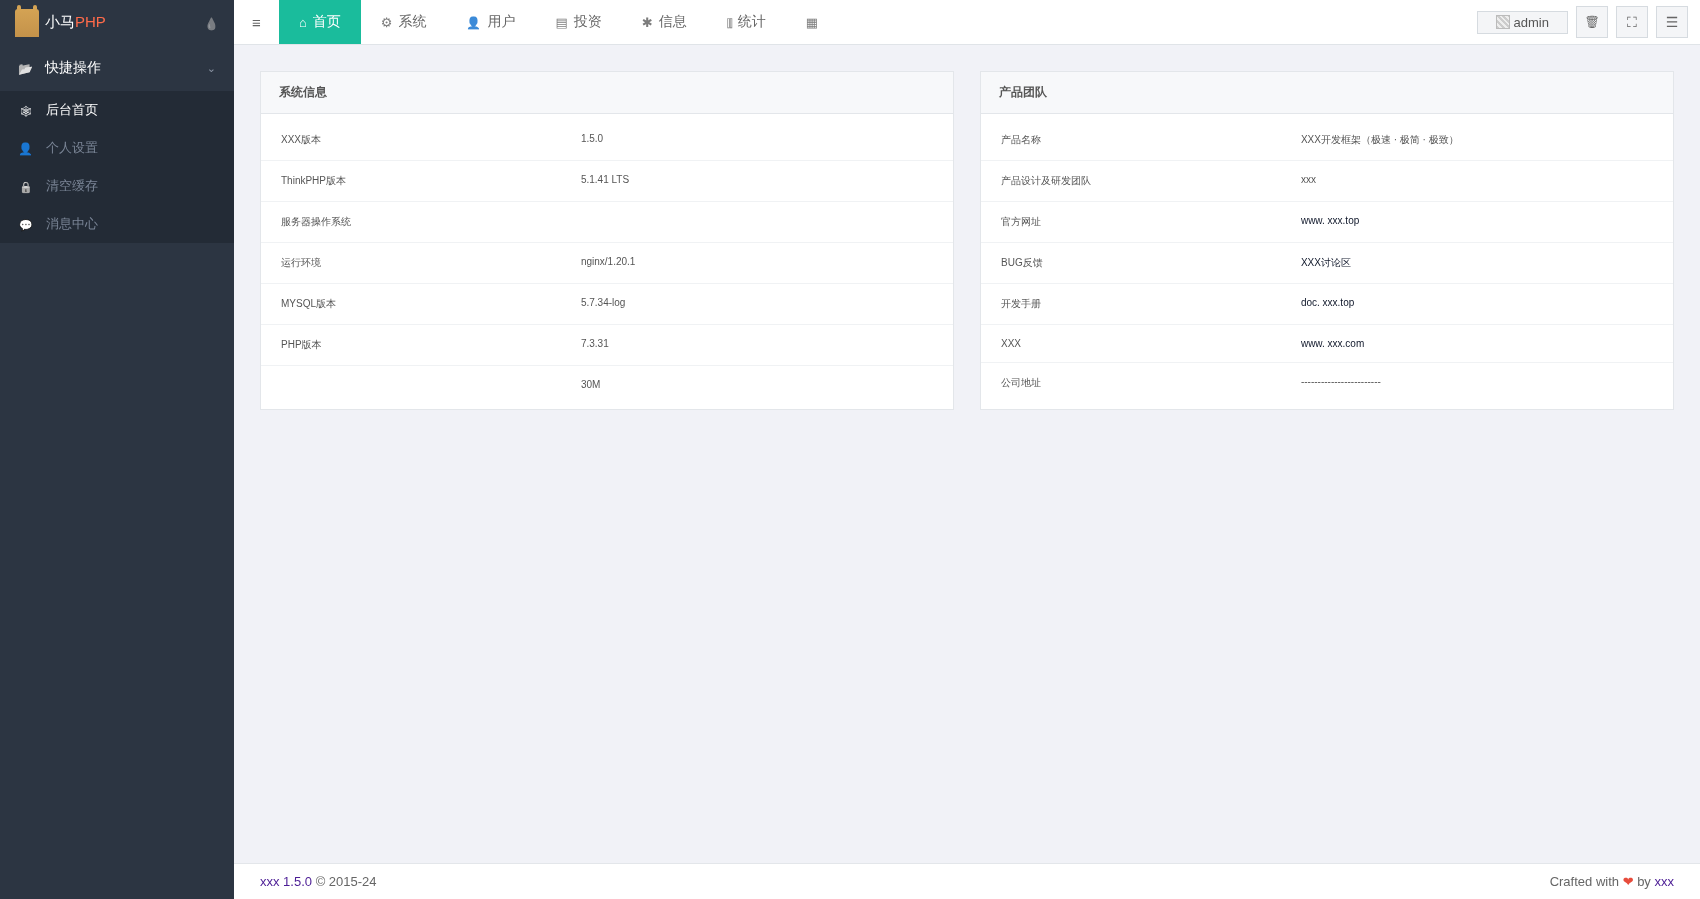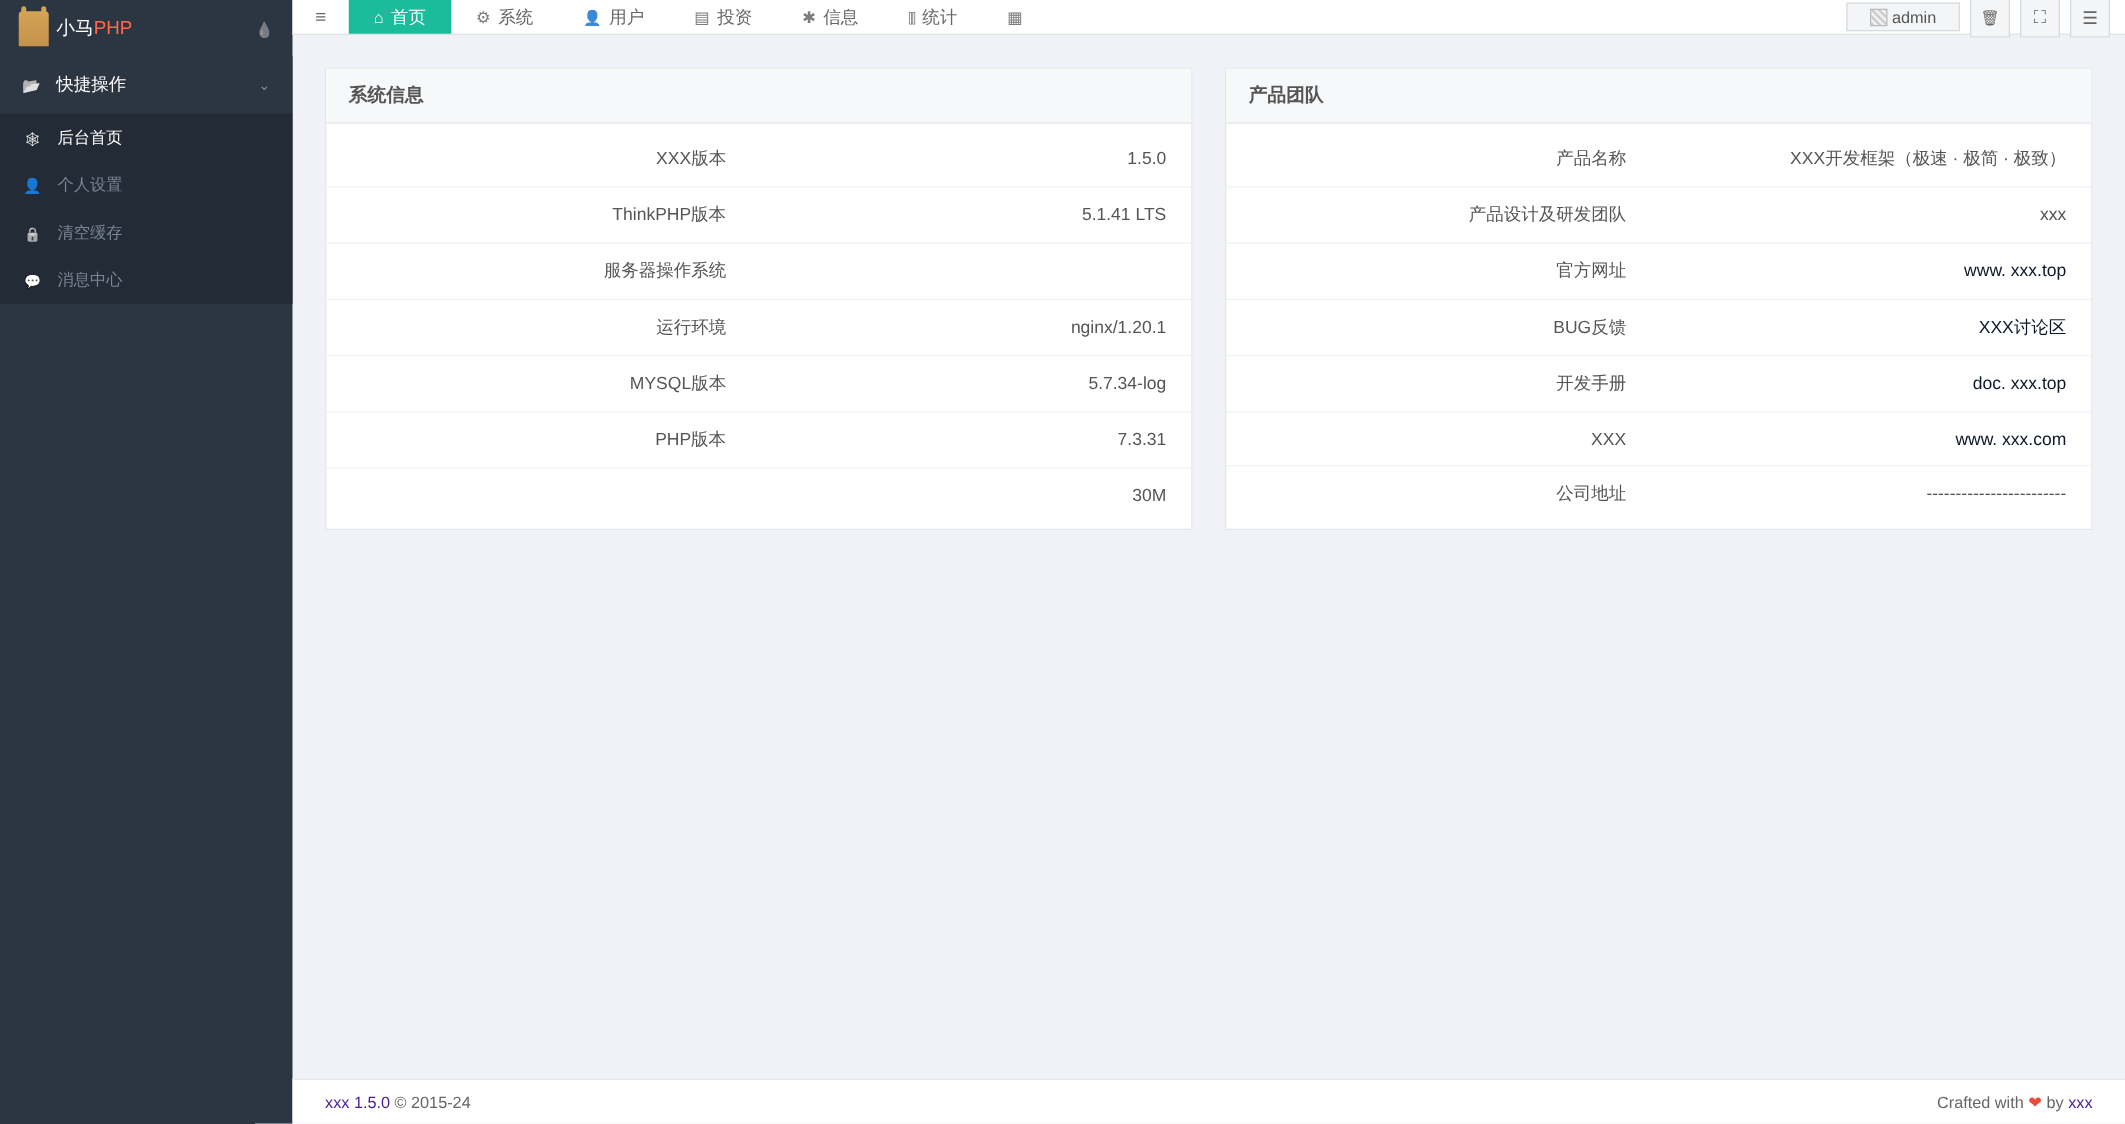--- a/index.html
+++ b/index.html
@@ -20,38 +20,38 @@
 .side-group { padding: 0; }
 .group-header { display: flex; align-items: center; justify-content: space-between; padding: 14px 18px; color: #fff; cursor: pointer; font-size: 14px; background: #2c3542; }
 .group-header .left { display: flex; align-items: center; gap: 12px; }
 .chev { font-size: 11px; color: #8a94a3; }
 .side-item { display: flex; align-items: center; gap: 12px; padding: 10px 18px 10px 46px; color: #7a8596; cursor: pointer; font-size: 13px; background: #232b36; }
 .side-item.active { color: #fff; }
 .side-item .icon { margin-left: -28px; width: 16px; text-align: center; }
 
 
 .main { flex: 1; display: flex; flex-direction: column; min-width: 0; }
-.topbar { height: 28px; background: #fff; display: flex; align-items: stretch; border-bottom: 1px solid #e0e4e8; }
+.topbar { height: 45px; background: #fff; display: flex; align-items: stretch; border-bottom: 1px solid #e0e4e8; }
 .hamburger { width: 45px; display: flex; align-items: center; justify-content: center; color: #666; cursor: pointer; font-size: 15px; }
 .nav { display: flex; }
 .nav-item { display: flex; align-items: center; gap: 6px; padding: 0 20px; color: #666; cursor: pointer; font-size: 14px; }
 .nav-item.active { background: #1abc9c; color: #fff; }
 .nav-item .icon { font-size: 13px; opacity: .85; }
 .nav-item.active .icon { opacity: 1; }
 .spacer { flex: 1; }
 .right-tools { display: flex; align-items: center; gap: 8px; padding: 0 12px; }
 .admin-badge { border: 1px solid #d6dbe0; background: #f4f5f7; padding: 3px 18px; font-size: 13px; color: #555; display: flex; align-items: center; gap: 2px; }
 .admin-badge::before { content: ""; display: inline-block; width: 12px; height: 12px; background: repeating-linear-gradient(45deg,#ccc,#ccc 2px,#eee 2px,#eee 4px); margin-right: 2px; border: 1px solid #bbb; }
 .tool-btn { width: 32px; height: 32px; border: 1px solid #d6dbe0; background: #f4f5f7; display: flex; align-items: center; justify-content: center; color: #666; cursor: pointer; font-size: 14px; }
 
 .content { flex: 1; padding: 26px; display: flex; gap: 26px; align-items: flex-start; }
 .card { background: #fff; border: 1px solid #e3e6ea; flex: 1; }
-.card-header { background: #f7f8fa; border-bottom: 1px solid #e3e6ea; padding: 12px 18px; font-weight: 600; color: #555; font-size: 15px; }
+.card-header { background: #f7f8fa; border-bottom: 1px solid #e3e6ea; padding: 12px 18px; font-weight: 600; color: #555; font-size: 12px; }
 .card-body { padding: 6px 0; }
-.row { display: flex; padding: 13px 20px; color: #555; font-size: 14px; text-align: right; }
+.row { display: flex; padding: 13px 20px; color: #555; font-size: 10px; }
 .row + .row { border-top: 1px solid #f0f2f4; }
 .row .k { width: 46%; }
 .row .v { flex: 1; }
 .row .v.link { color: #0f172a; cursor: pointer; }
 
 .footer { background: #fff; border-top: 1px solid #e3e6ea; padding: 10px 26px; display: flex; justify-content: space-between; color: #666; font-size: 13px; }
 .footer a { color: #4c1d95; text-decoration: none; }
 .footer .heart { color: #e74c3c; }
 
 

